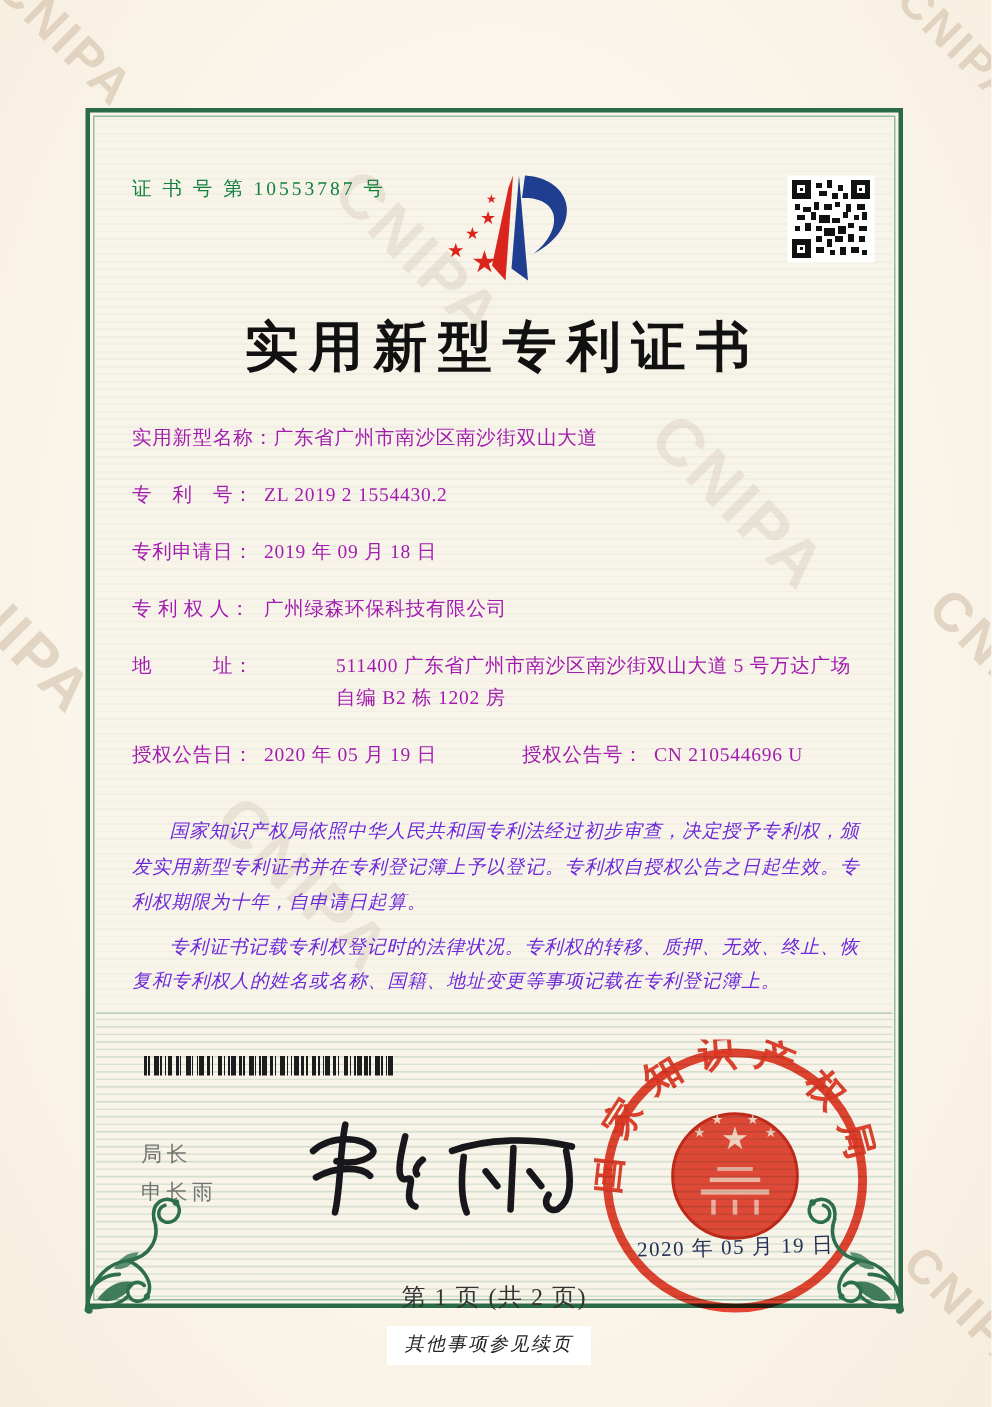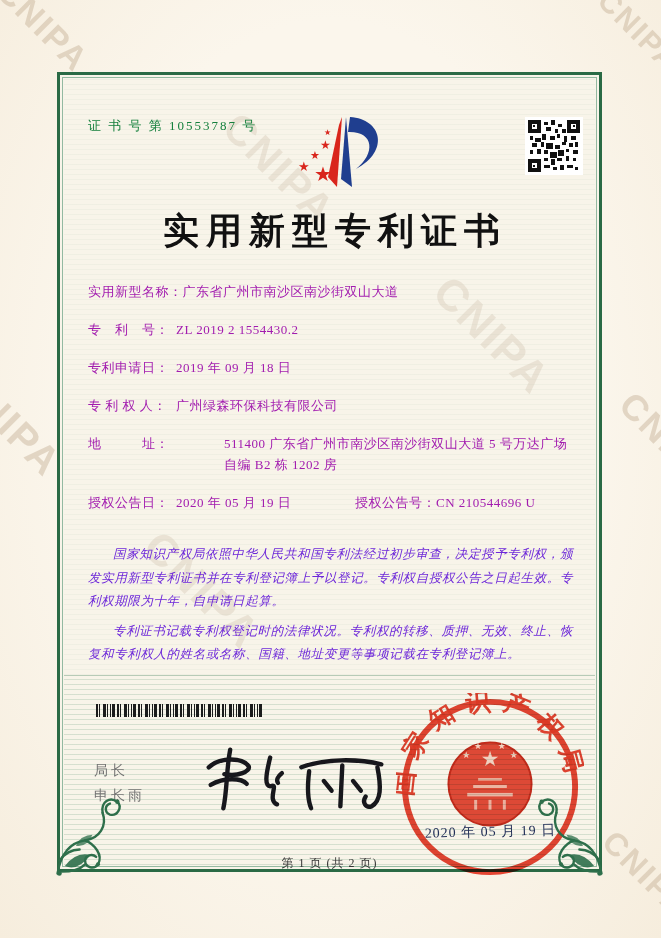--- a/index.html
+++ b/index.html
@@ -47,21 +47,21 @@
     font-size:36px;font-weight:bold;letter-spacing:7px;color:#111;padding-left:11px;
   }
   
   .fields{position:absolute;left:28px;right:24px;top:206px;z-index:3;font-size:13px;color:#a21caf;}
   .frow{display:flex;line-height:21px;margin-bottom:17px;}
   .flabel{flex:0 0 88px;white-space:nowrap;letter-spacing:0.5px;}
   .fvalue{letter-spacing:0.5px;}
   .addr-col .fvalue{display:block;margin-left:48px;}
   .grant-row{display:flex;line-height:21px;}
   .grant-pair1{flex:0 0 260px;display:flex;}
-  .grant-pair2{display:flex;text-align:right;}
+  .grant-pair2{display:flex;}
   
   .legal{
     position:absolute;left:28px;right:26px;top:468px;z-index:3;
     font-size:12.5px;line-height:23.5px;font-style:italic;color:#6d28d9;letter-spacing:0.6px;
     text-align:justify;
   }
   .legal p{margin:0;text-indent:2em;}
   .legal p + p{margin-top:6px;}
   
   .barcode{
@@ -81,21 +81,21 @@
   }
   .signature{position:absolute;left:138px;top:668px;width:195px;height:72px;z-index:3;}
   .seal{position:absolute;left:336px;top:618px;width:188px;height:188px;z-index:4;
         mix-blend-mode:multiply;opacity:0.95;}
   .seal-date{
     position:absolute;left:348px;top:748px;width:165px;text-align:center;z-index:5;
     font-size:14px;color:#233058;letter-spacing:1px;transform:rotate(-1.5deg);
   }
   .page-info{
     position:absolute;left:0;right:0;top:780px;text-align:center;z-index:3;
-    font-size:12px;letter-spacing:1px;color:#333;
+    font-size:16px;letter-spacing:1px;color:#333;
   }
   .corner{position:absolute;width:92px;height:92px;z-index:5;}
   .corner-bl{left:-8px;bottom:-10px;}
   .corner-br{right:-8px;bottom:-10px;transform:scaleX(-1);}
   
   .footer-note{
     position:absolute;left:258px;top:884px;z-index:3;background:#fff;
     padding:4px 12px 5px 12px;font-size:12.5px;font-style:italic;letter-spacing:1.5px;color:#222;
   }
 </style>
@@ -272,14 +272,15 @@
       <g fill="#2e6f4b">
         <path d="M14 86 q12 -16 28 -12 q-14 18 -28 12 z" opacity="0.9"></path>
         <path d="M26 64 q6 -12 18 -12 q-6 14 -18 12 z" opacity="0.75"></path>
         <circle cx="71" cy="16" r="2.4"></circle>
         <circle cx="50" cy="84" r="2.2"></circle>
         <circle cx="8" cy="94" r="2.6"></circle>
       </g>
     </svg>
   </div>
 
+  <div class="footer-note">其他事项参见续页</div>
 
 </div>
 
 </body></html>

